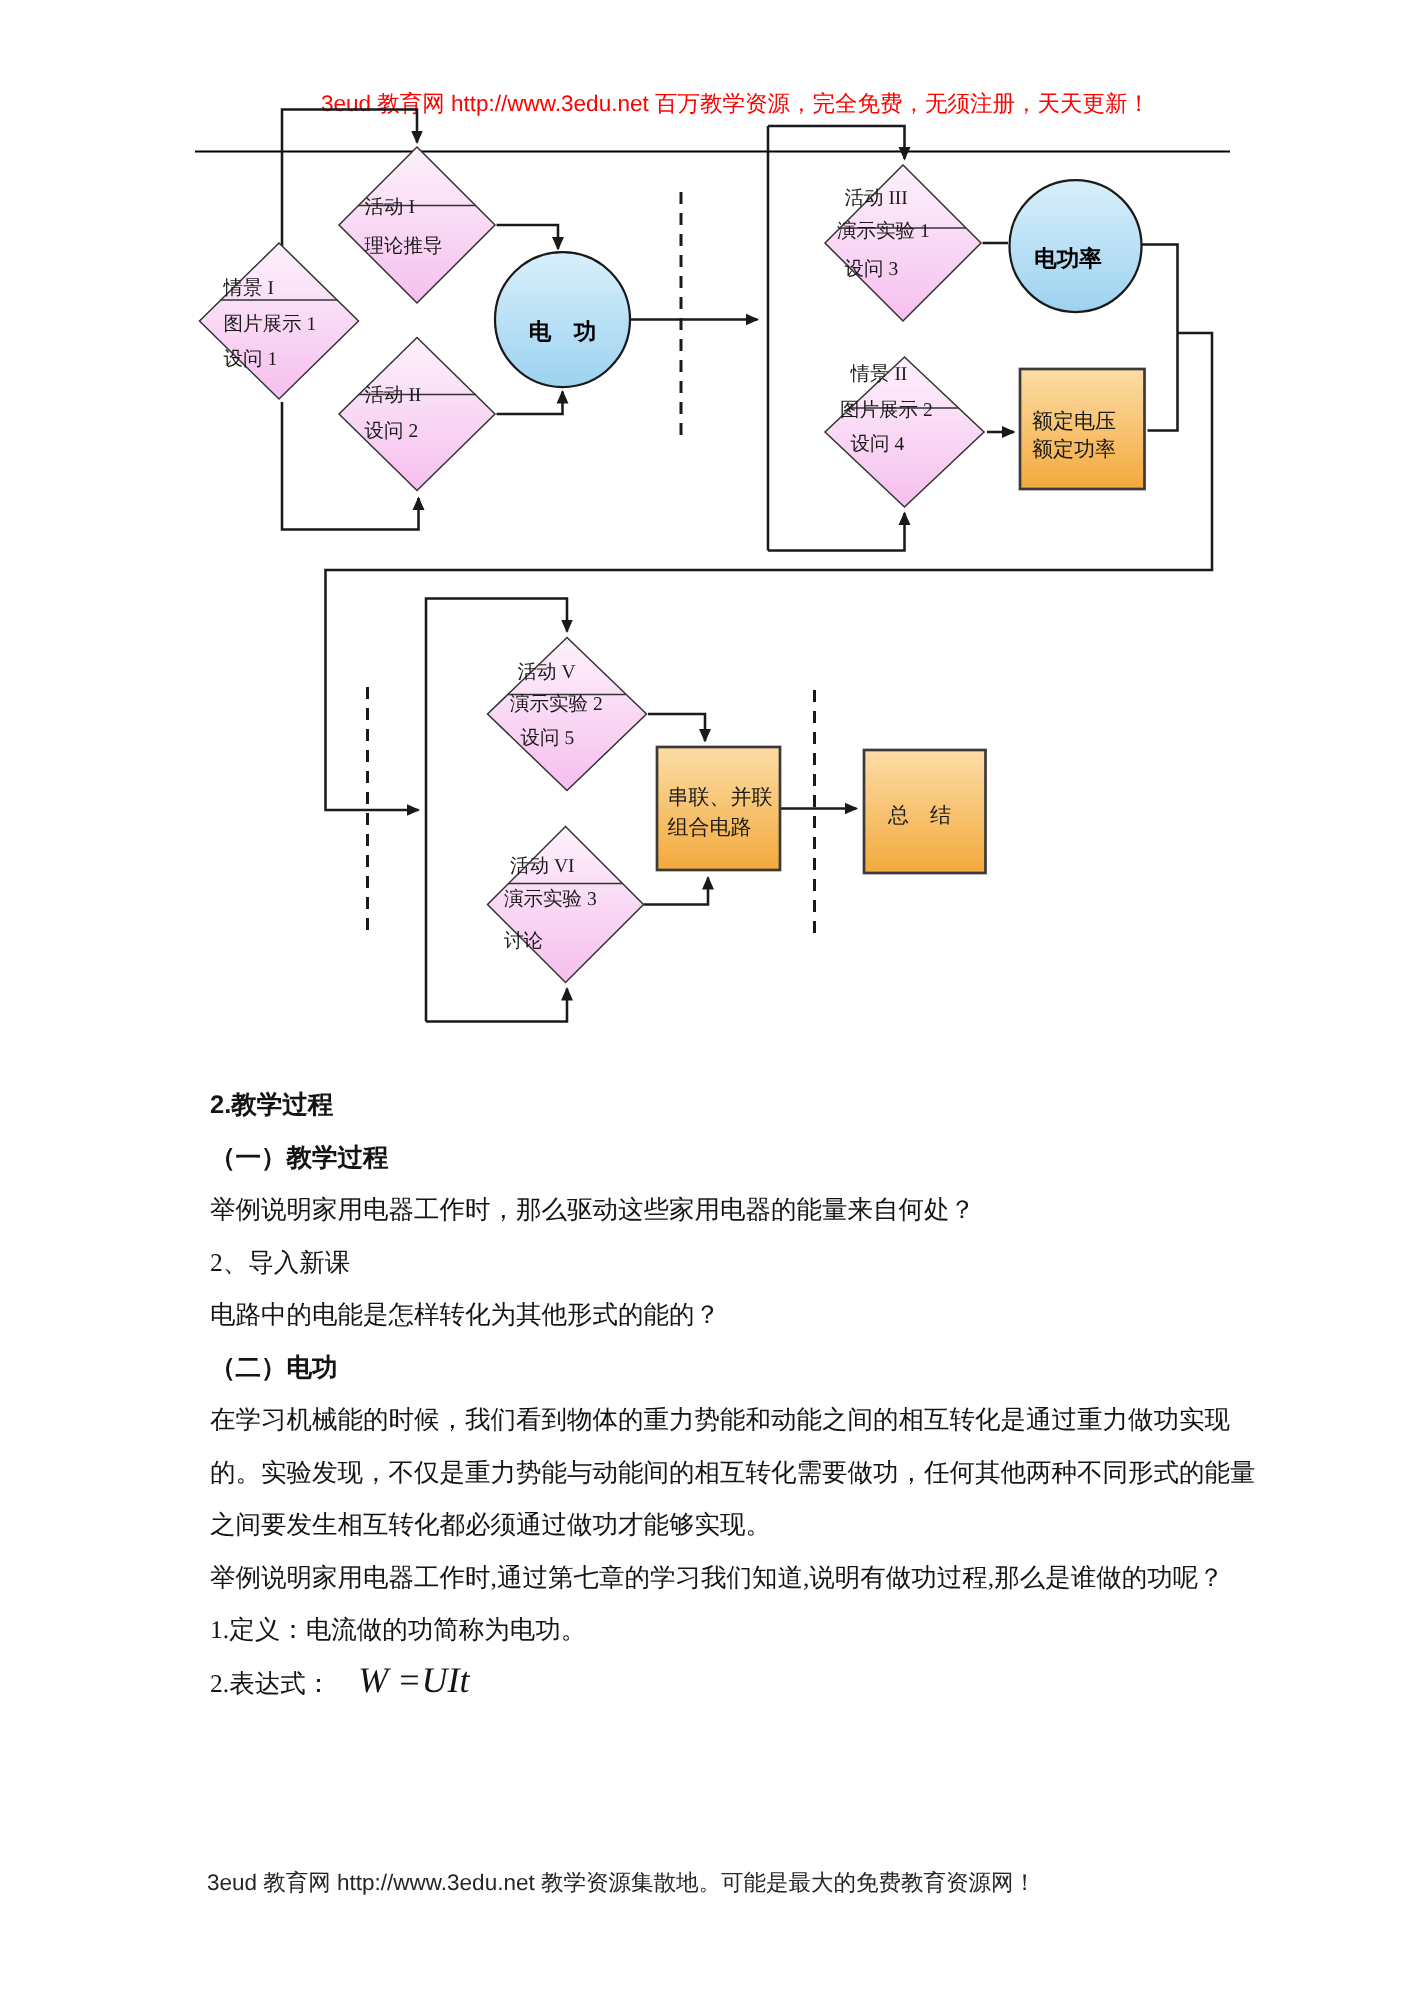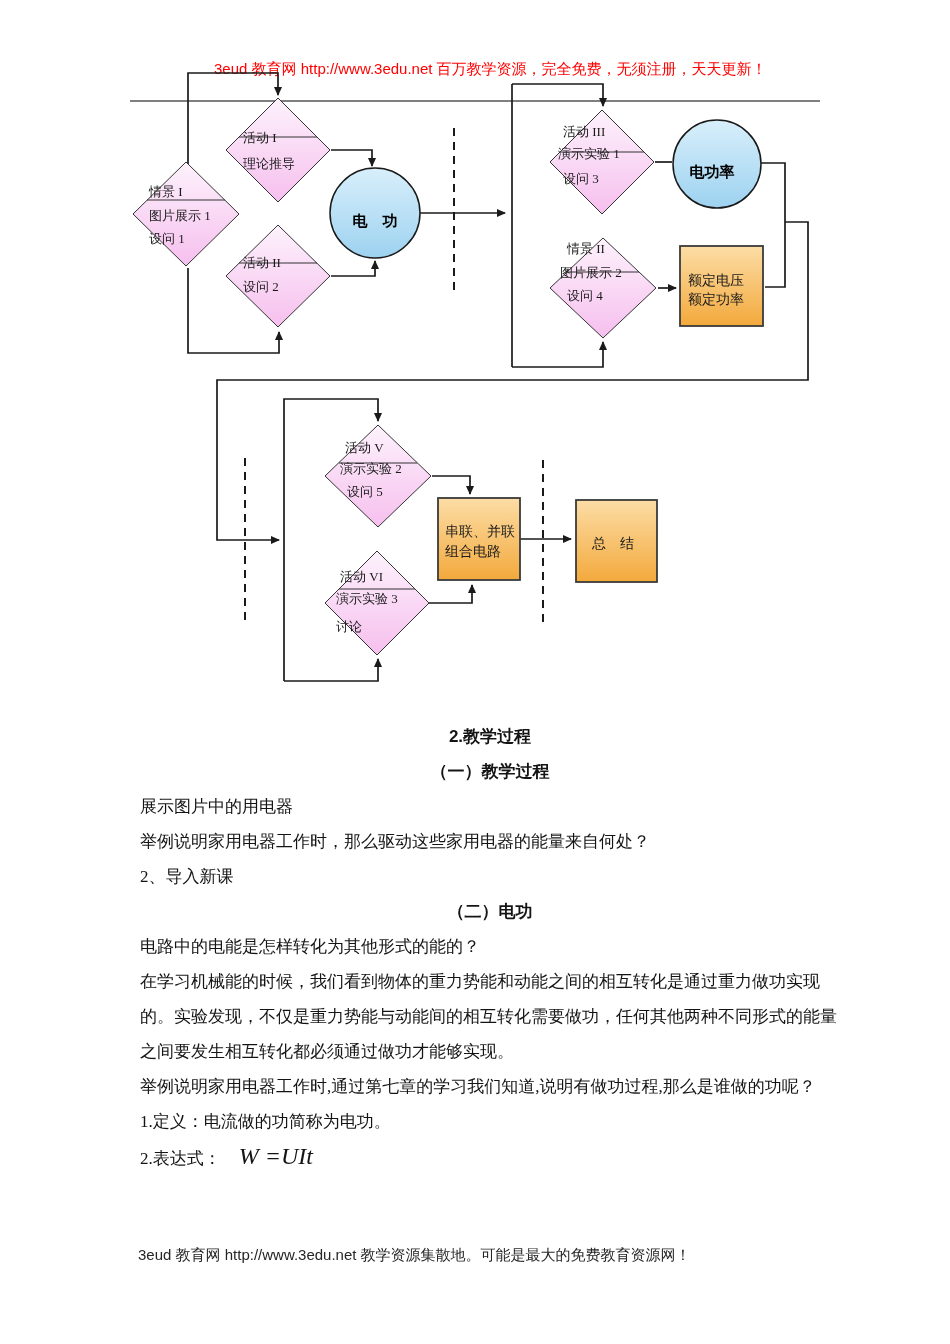--- a/index.html
+++ b/index.html
@@ -5,21 +5,21 @@
   html,body{margin:0;padding:0;background:#fff;}
   .page{position:relative;width:950px;height:1308px;background:#fff;overflow:hidden;
         font-family:"Liberation Serif","DejaVu Serif",serif;color:#141414;}
   .hdr{position:absolute;left:214px;top:60px;font-size:15px;color:#ff0000;white-space:nowrap;
        font-family:"Liberation Sans","DejaVu Sans",sans-serif;}
   .ftr{position:absolute;left:138px;top:1246px;font-size:15px;color:#262626;white-space:nowrap;
        font-family:"Liberation Sans","DejaVu Sans",sans-serif;}
   svg.diagram{position:absolute;left:0;top:0;}
   .bodytext{position:absolute;left:140px;top:719px;width:700px;}
   .line{height:35px;line-height:35px;font-size:17px;white-space:nowrap;}
-  .b{font-weight:bold;font-family:"Liberation Sans","DejaVu Sans",sans-serif;text-align:center;}
+  .b{font-weight:bold;font-family:"Liberation Sans","DejaVu Sans",sans-serif;}
   .formula{font-family:"Liberation Serif","DejaVu Serif",serif;font-style:italic;
            font-size:24px;margin-left:18px;}
   
   .dt{font-size:13px;fill:#1a1a1a;font-family:"Liberation Serif","DejaVu Serif",serif;}
   .bt{font-size:14px;fill:#1a1a1a;font-family:"Liberation Serif","DejaVu Serif",serif;}
   .ct{font-size:15px;font-weight:bold;fill:#000;font-family:"Liberation Sans","DejaVu Sans",sans-serif;}
 </style>
 </head>
 <body>
 
@@ -152,25 +152,24 @@
 
     <g>
       <rect x="576" y="500" width="81" height="82" fill="url(#orangeGrad)" stroke="#3a3a3a" stroke-width="1.8"></rect>
       <text class="bt" x="592" y="548">总　结</text>
     </g>
   </svg>
 
   <div class="bodytext">
     <div class="line b">2.教学过程</div>
     <div class="line b">（一）教学过程</div>
-    <div class="line">展示图片中的用电器</div>
     <div class="line">举例说明家用电器工作时，那么驱动这些家用电器的能量来自何处？</div>
     <div class="line">2、导入新课</div>
+    <div class="line">电路中的电能是怎样转化为其他形式的能的？</div>
     <div class="line b">（二）电功</div>
-    <div class="line">电路中的电能是怎样转化为其他形式的能的？</div>
     <div class="line">在学习机械能的时候，我们看到物体的重力势能和动能之间的相互转化是通过重力做功实现</div>
     <div class="line">的。实验发现，不仅是重力势能与动能间的相互转化需要做功，任何其他两种不同形式的能量</div>
     <div class="line">之间要发生相互转化都必须通过做功才能够实现。</div>
     <div class="line">举例说明家用电器工作时,通过第七章的学习我们知道,说明有做功过程,那么是谁做的功呢？</div>
     <div class="line">1.定义：电流做的功简称为电功。</div>
     <div class="line">
       <span>2.表达式：</span><span class="formula">W =UIt</span>
     </div>
   </div>
 

